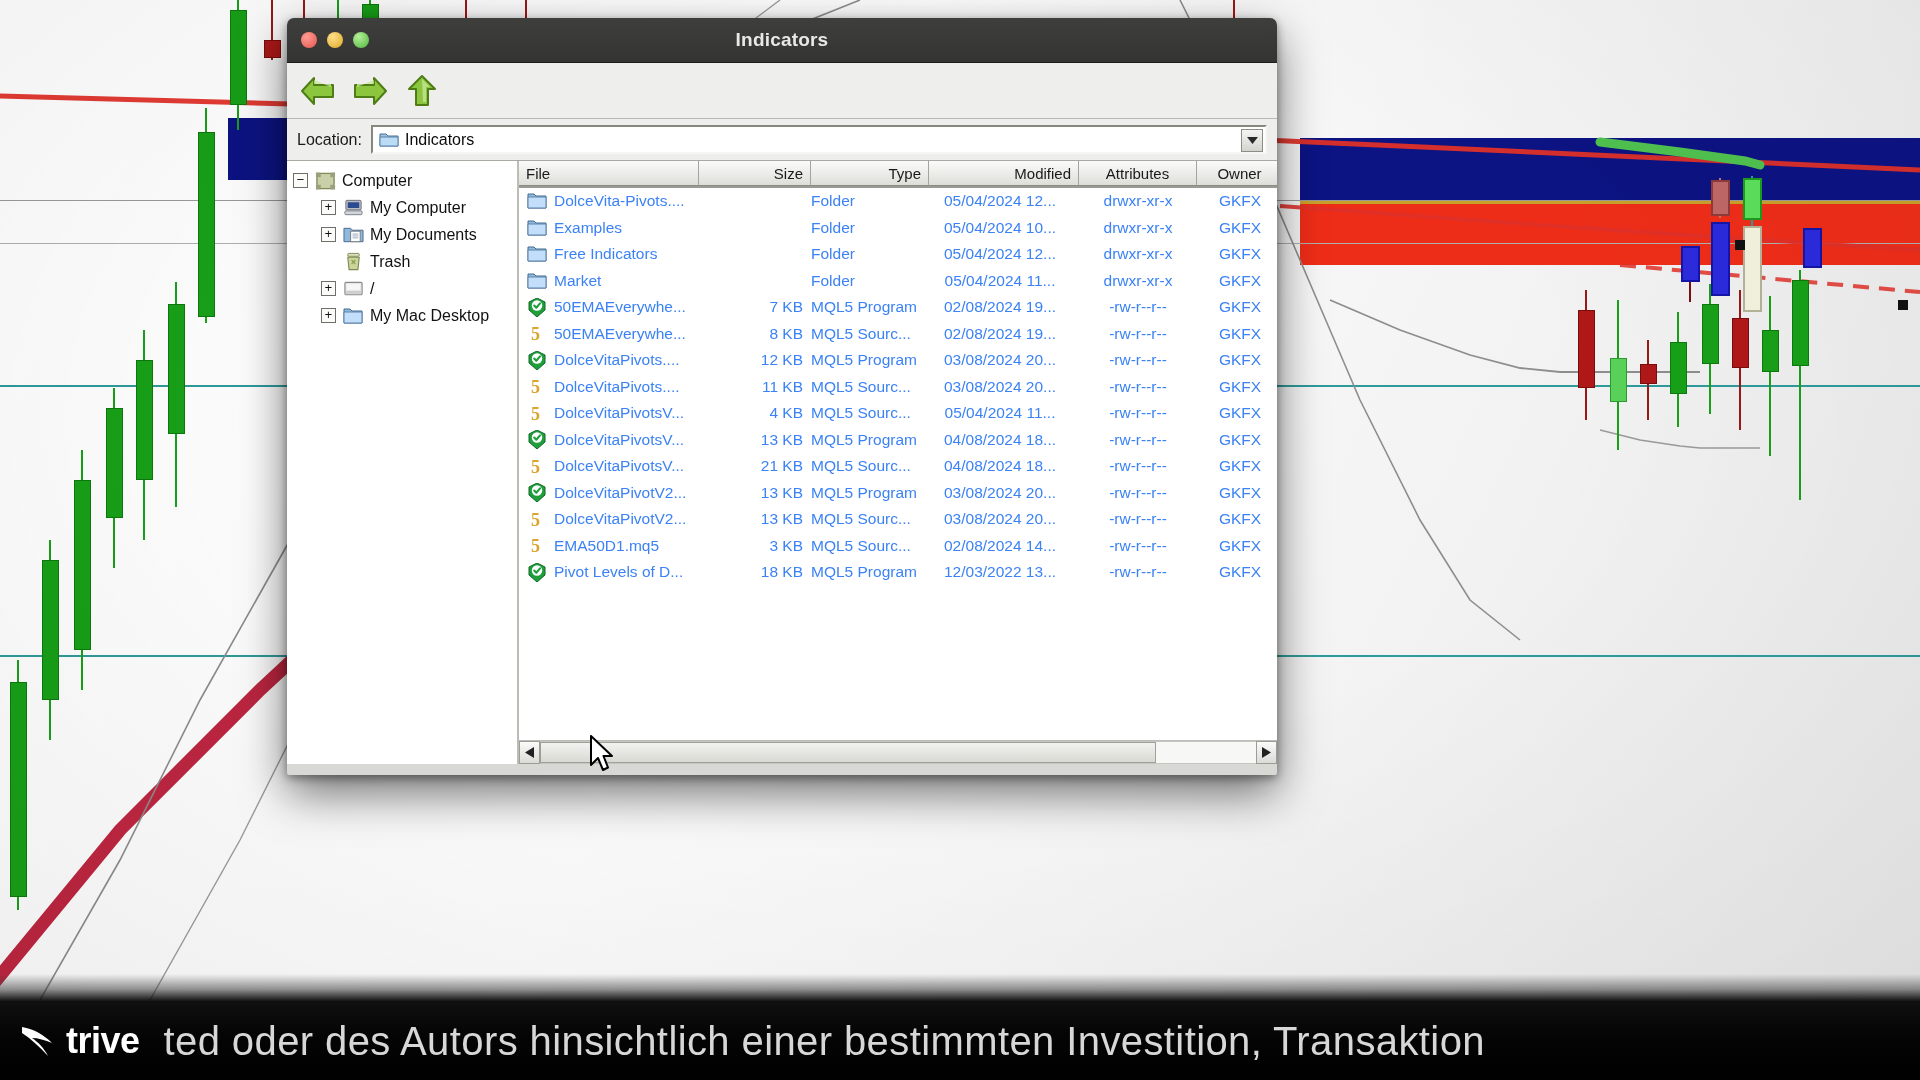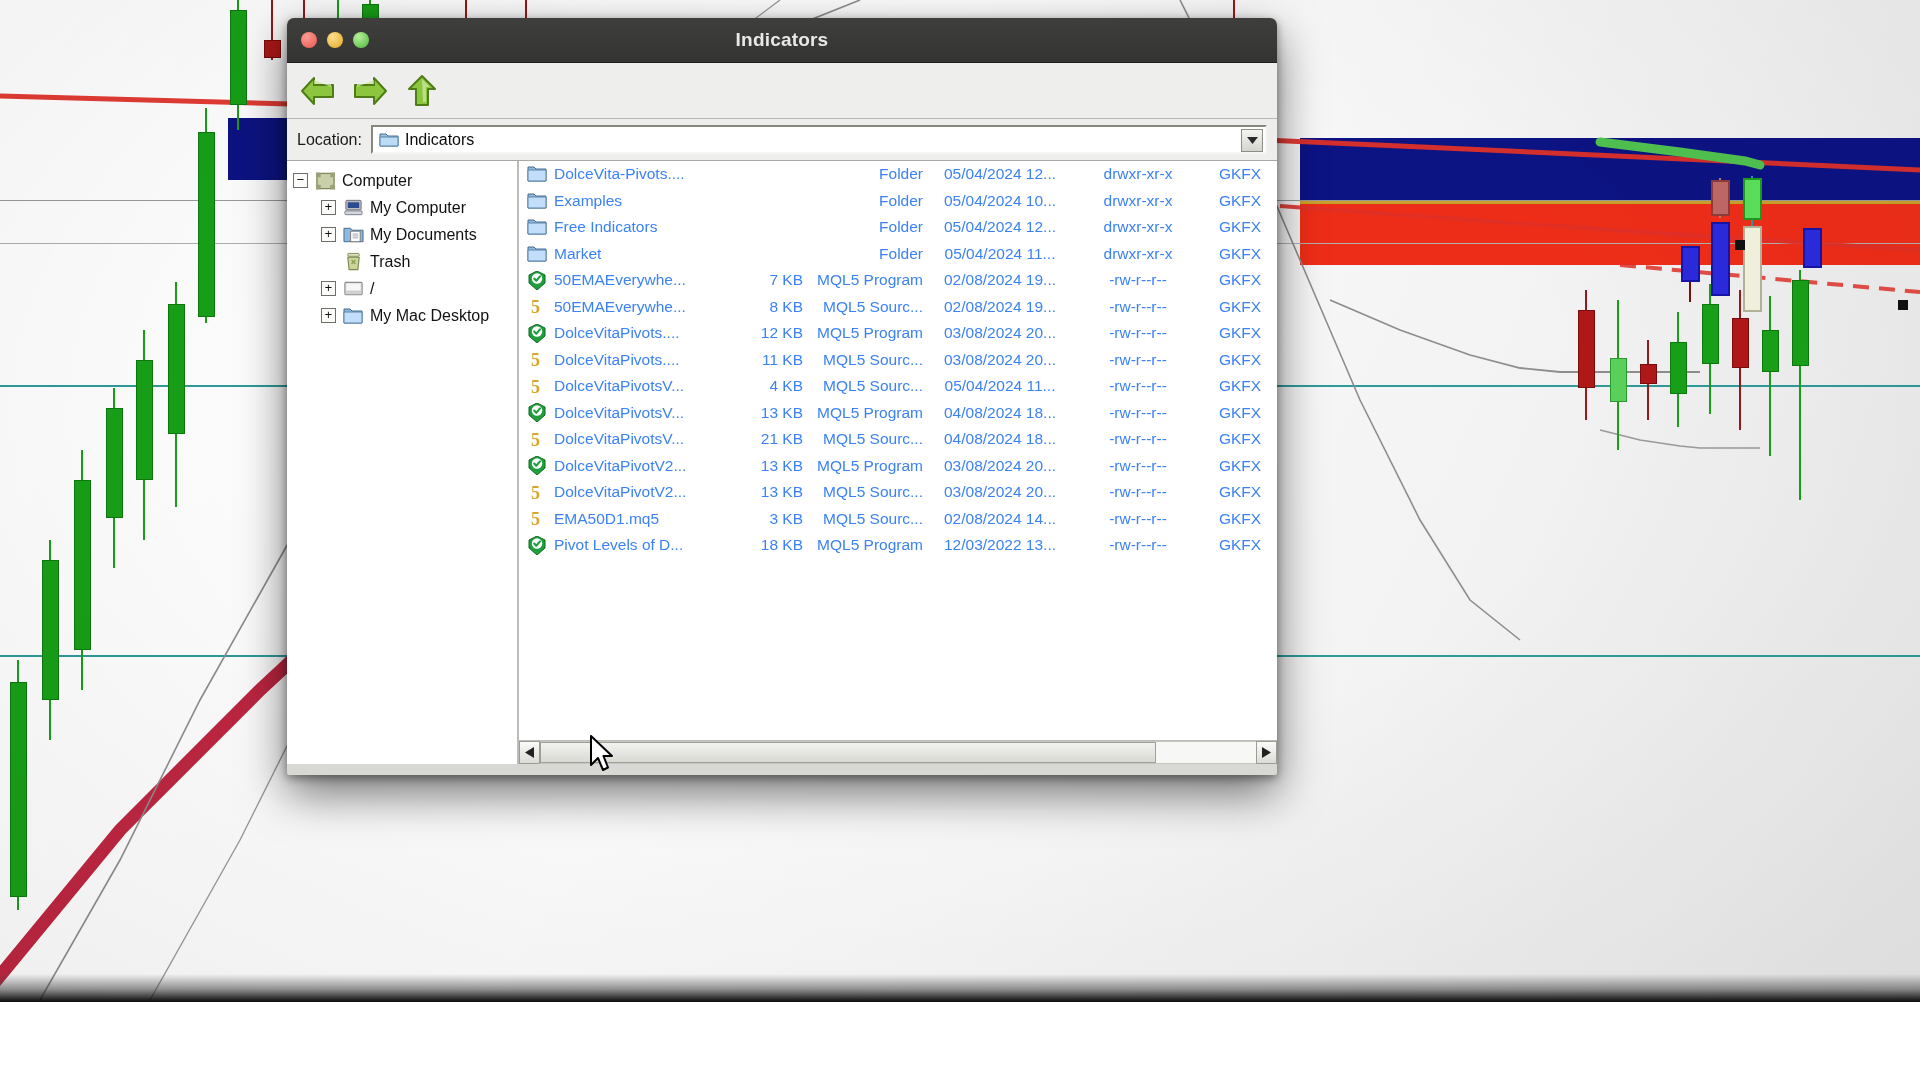--- a/index.html
+++ b/index.html
@@ -105,21 +105,21 @@
     background: linear-gradient(#fbfbfa,#dedeD9);
     border-right: 1px solid #a4a49e; border-bottom: 1px solid #8c8c86;
     font-size: 15px; color: #1a1a1a; display: flex; align-items: center; padding: 0 7px;
   }
   .col-h.r { justify-content: flex-end; }
   .col-h.c { justify-content: center; }
   #rows { flex: 1; overflow: hidden; }
   .frow { display: flex; height: 26.5px; align-items: center; font-size: 15.5px; color: #3b82f6; white-space: nowrap; }
   .c-file { width: 180px; flex: 0 0 180px; display: flex; align-items: center; padding-left: 8px; overflow: hidden; }
   .c-size { width: 112px; flex: 0 0 112px; text-align: right; padding-right: 8px; }
-  .c-type { width: 118px; flex: 0 0 118px; text-align: right; padding-right: 6px; }
+  .c-type { width: 118px; flex: 0 0 118px; text-align: left; padding-right: 6px; }
   .c-mod  { width: 150px; flex: 0 0 150px; text-align: center; padding-right: 8px; }
   .c-attr { width: 118px; flex: 0 0 118px; text-align: center; }
   .c-own  { width: 86px; flex: 0 0 86px; text-align: center; }
   .fico { width: 20px; height: 19px; margin-right: 7px; flex: 0 0 20px; position: relative; }
   .fname { overflow: hidden; }
 
   
   #hscroll {
     flex: 0 0 24px; height: 24px; display: flex; align-items: stretch;
     background: #ececea; border-top: 1px solid #bdbdb8;
@@ -415,20 +415,28 @@
               <svg width="20" height="18" viewBox="0 0 20 18">
                 <path d="M1 2 h6 l2 2 h10 v12 h-18 z" fill="#8fb9df" stroke="#45688c" stroke-width="1"></path>
                 <path d="M1 5 h18 v11 h-18 z" fill="#c2defa" stroke="#5a84ab" stroke-width="1"></path>
               </svg>
             </span>
             <span>My Mac Desktop</span>
           </div>
         </div>
 
       <div id="list-pane">
+        <div id="list-header">
+          <div class="col-h" style="width:180px;flex:0 0 180px;">File</div>
+          <div class="col-h r" style="width:112px;flex:0 0 112px;">Size</div>
+          <div class="col-h r" style="width:118px;flex:0 0 118px;">Type</div>
+          <div class="col-h r" style="width:150px;flex:0 0 150px;">Modified</div>
+          <div class="col-h c" style="width:118px;flex:0 0 118px;">Attributes</div>
+          <div class="col-h c" style="width:86px;flex:0 0 86px;">Owner</div>
+        </div>
         <div id="rows">
             <div class="frow">
               <div class="c-file">
                 <span class="fico" style="display: inline-flex; align-items: center;">
                   <svg width="20" height="18" viewBox="0 0 20 18">
                     <path d="M1 2 h6 l2 2 h10 v12 h-18 z" fill="#8fb9df" stroke="#45688c" stroke-width="1"></path>
                     <path d="M1 5 h18 v11 h-18 z" fill="#c2defa" stroke="#5a84ab" stroke-width="1"></path>
                   </svg>
                 </span>
                 <span class="fname">DolceVita-Pivots....</span>
@@ -683,14 +691,23 @@
     </div>
 
     <div id="win-footer"></div>
   </div>
 
   <svg id="cursor" viewBox="0 0 26 38">
     <path d="M2 1 L2 30 L9 23 L14 35 L19 32.5 L14.5 21 L23 21 Z" fill="#ffffff" stroke="#000000" stroke-width="2" stroke-linejoin="round"></path>
   </svg>
 
   <div id="banner-fade"></div>
+  <div id="bottom-banner">
+    <div id="brand">
+      <svg width="46" height="44" viewBox="0 0 46 44">
+        <path d="M4 8 C16 10, 26 16, 34 24 C27 21, 20 19, 14 19 C20 23, 26 29, 30 37 C22 28, 13 20, 4 14 Z" fill="#ffffff"></path>
+      </svg>
+      <span id="brand-name">trive</span>
+    </div>
+    <div id="ticker-text">ted oder des Autors hinsichtlich einer bestimmten Investition, Transaktion</div>
+  </div>
 
 </div>
 
 </body></html>

